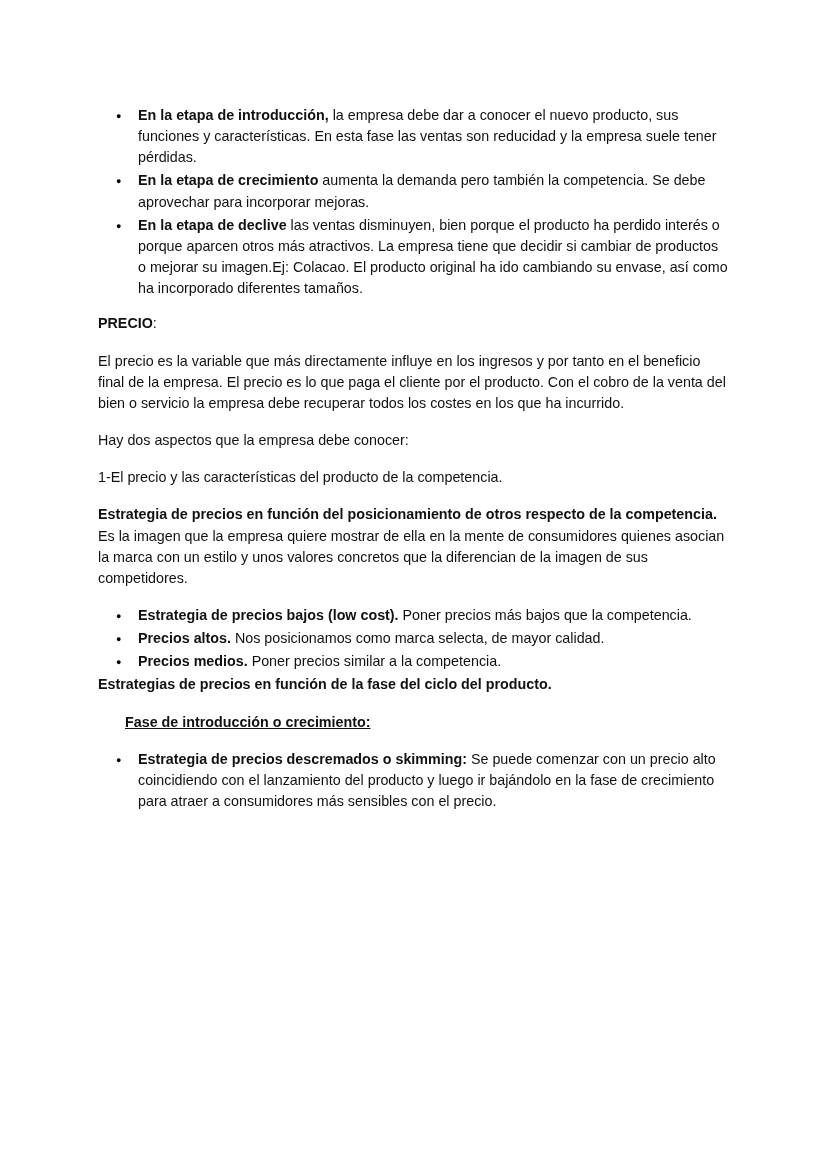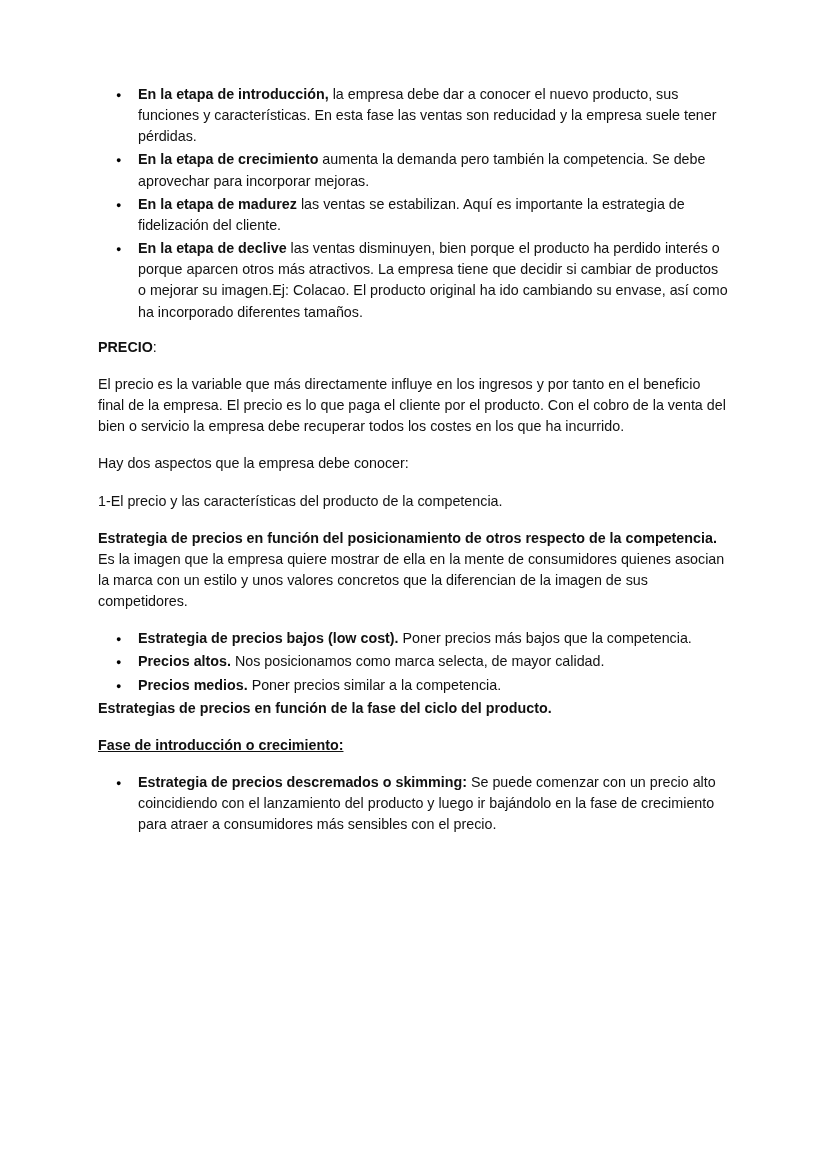--- a/index.html
+++ b/index.html
@@ -10,21 +10,21 @@
   body {
     width: 828px;
     height: 1169px;
     font-family: "Liberation Sans", sans-serif;
     color: #000000;
   }
   .page {
     width: 828px;
     height: 1169px;
     box-sizing: border-box;
-    padding: 84px 98px 60px 98px;
+    padding: 105px 98px 60px 98px;
     background: #ffffff;
     position: relative;
   }
   .doc-body {
     font-size: 14.3px;
     line-height: 1.48;
     color: #111111;
   }
   ul.bullets {
     list-style: none;
@@ -43,39 +43,36 @@
     top: 0px;
     font-size: 9px;
     line-height: 22px;
     color: #000;
   }
   p {
     margin: 0 0 16px 0;
   }
   .gap-sm { height: 12px; }
   b, .b { font-weight: bold; }
-  .u { text-decoration: underline; }
+  .u { text-decoration: underline; margin-left: 27px; }
   .list-block { margin-bottom: 16px; }
   .heading-line { margin: 0 0 16px 0; }
 </style>
 </head>
 <body>
 
 <div class="page">
   <div class="doc-body">
 
     <ul class="bullets list-block">
       <li>
         <b>En la etapa de introducción,</b><span> la empresa debe dar a conocer el nuevo producto, sus funciones y características. En esta fase las ventas son reducidad y la empresa suele tener pérdidas.</span>
       </li>
       <li>
         <b>En la etapa de crecimiento</b><span> aumenta la demanda pero también la competencia. Se debe aprovechar para incorporar mejoras.</span>
-      </li>
-      <li>
-        <b>En la etapa de madurez</b><span> las ventas se estabilizan. Aquí es importante la estrategia de fidelización del cliente.</span>
       </li>
       <li>
         <b>En la etapa de declive</b><span> las ventas disminuyen, bien porque el producto ha perdido interés o porque aparcen otros más atractivos. La empresa tiene que decidir si cambiar de productos o mejorar su imagen.Ej: Colacao. El producto original ha ido cambiando su envase, así como ha incorporado diferentes tamaños.</span>
       </li>
     </ul>
 
     <div class="gap-sm"></div>
 
     <p class="heading-line">
       <b>PRECIO</b><span>:</span>

